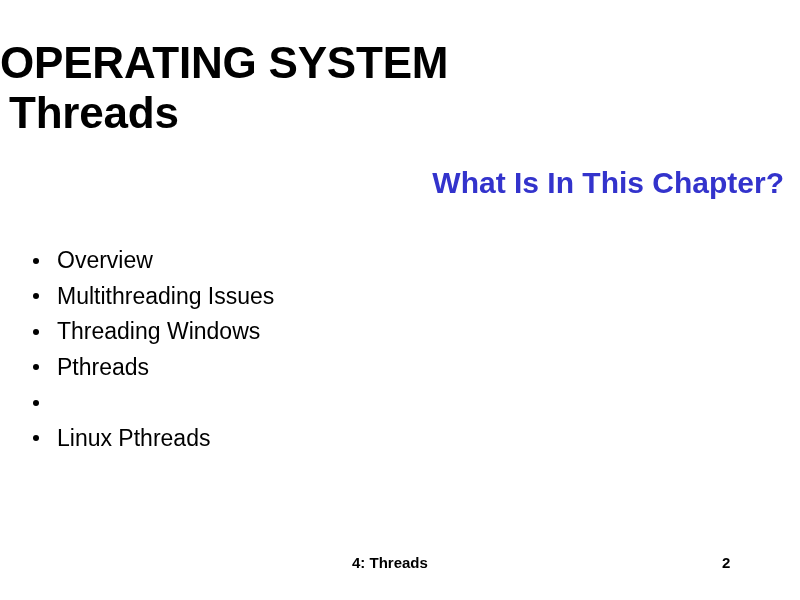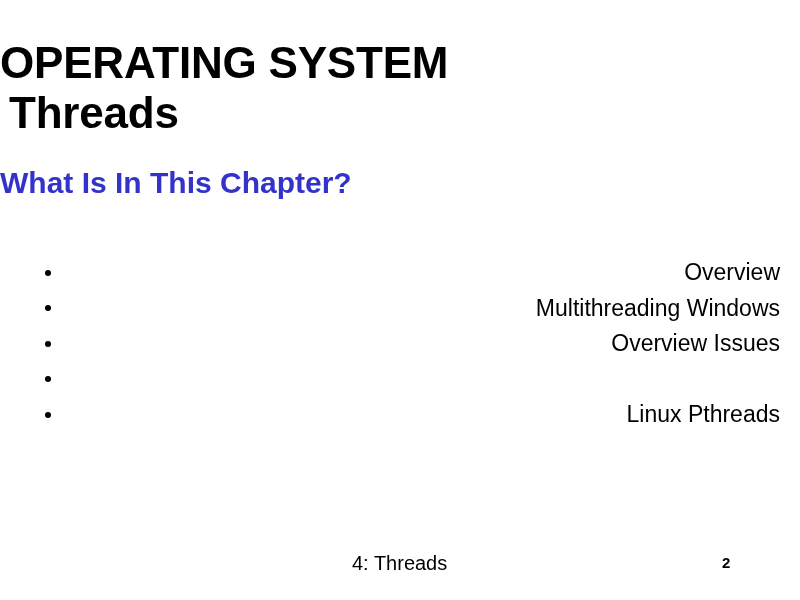--- a/index.html
+++ b/index.html
@@ -43,38 +43,37 @@
     position: relative;
     left: 9px;
   }
 
   
   .subtitle {
     position: absolute;
     left: 0;
     top: 165px;
     width: 784px;
-    text-align: left;
+    text-align: right;
     font-size: 30px;
     font-weight: bold;
     line-height: 36px;
     color: #3333cc;
     white-space: nowrap;
   }
 
   
   .bullet-list {
     position: absolute;
     left: 28px;
     top: 243px;
     width: 740px;
-    margin: 12px;
+    margin: 0;
     padding: 0;
     list-style: none;
-    text-align: right;
   }
   .bullet-item {
     position: relative;
     height: 35.5px;
     line-height: 35.5px;
     padding-left: 29px;
     font-size: 23px;
     font-weight: normal;
     color: #000000;
     white-space: nowrap;
@@ -98,22 +97,22 @@
     position: absolute;
     left: 0;
     top: 552px;
     width: 800px;
     height: 22px;
   }
   .footer-left {
     position: absolute;
     left: 352px;
     top: 0;
-    font-size: 20px;
-    font-weight: normal;
+    font-size: 15px;
+    font-weight: bold;
     line-height: 22px;
     color: #000000;
     white-space: nowrap;
   }
   .footer-right {
     position: absolute;
     left: 722px;
     top: 0;
     font-size: 15px;
     font-weight: bold;
@@ -134,25 +133,29 @@
 
   <div class="subtitle">What Is In This Chapter?</div>
 
   <ul class="bullet-list">
     <li class="bullet-item">
       <span class="bullet-marker"></span>
       <span class="bullet-label">Overview</span>
     </li>
     <li class="bullet-item">
       <span class="bullet-marker"></span>
-      <span class="bullet-label">Multithreading Windows</span>
+      <span class="bullet-label">Multithreading Issues</span>
     </li>
     <li class="bullet-item">
       <span class="bullet-marker"></span>
-      <span class="bullet-label">Overview Issues</span>
+      <span class="bullet-label">Threading Windows</span>
+    </li>
+    <li class="bullet-item">
+      <span class="bullet-marker"></span>
+      <span class="bullet-label">Pthreads</span>
     </li>
     <li class="bullet-item">
       <span class="bullet-marker"></span>
     </li>
     <li class="bullet-item">
       <span class="bullet-marker"></span>
       <span class="bullet-label">Linux Pthreads</span>
     </li>
   </ul>
 

